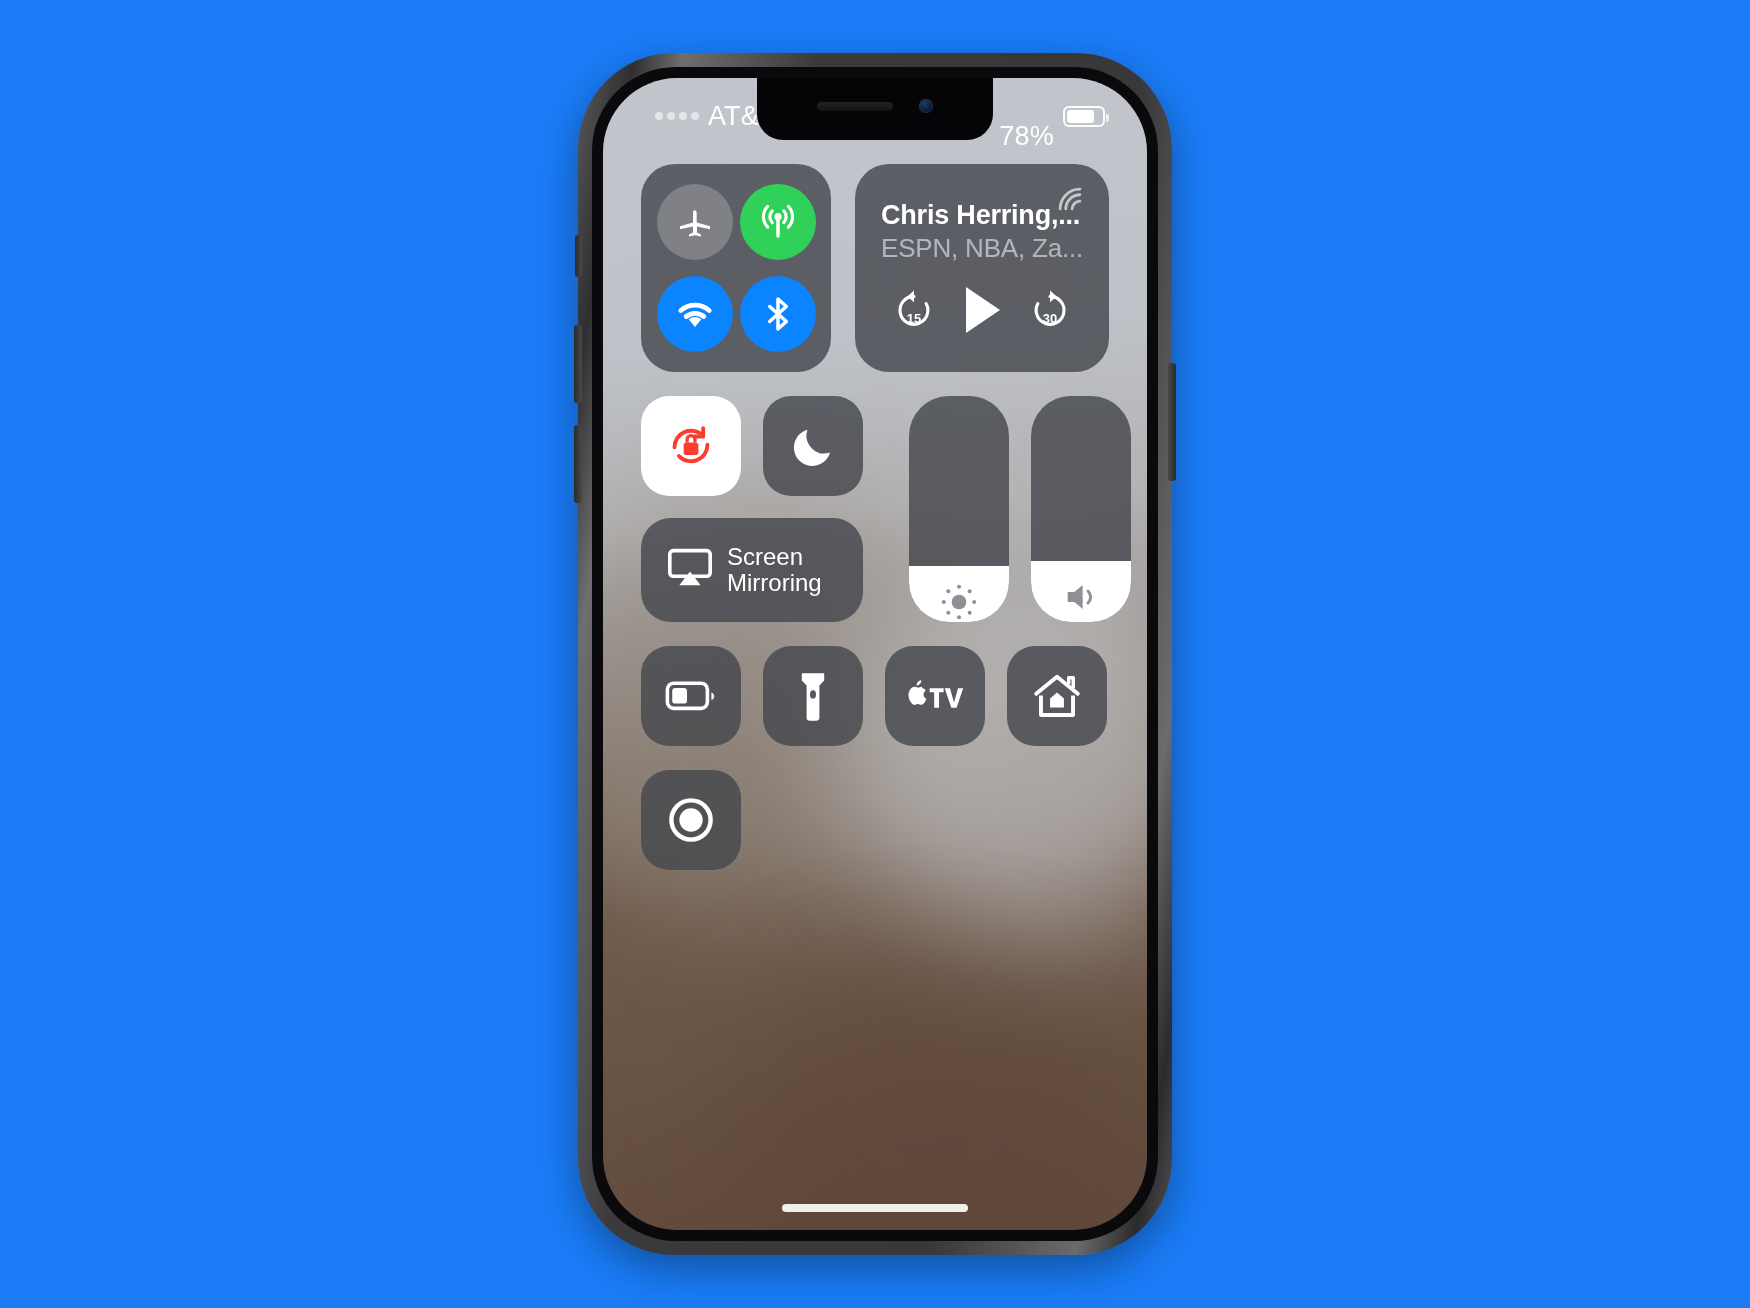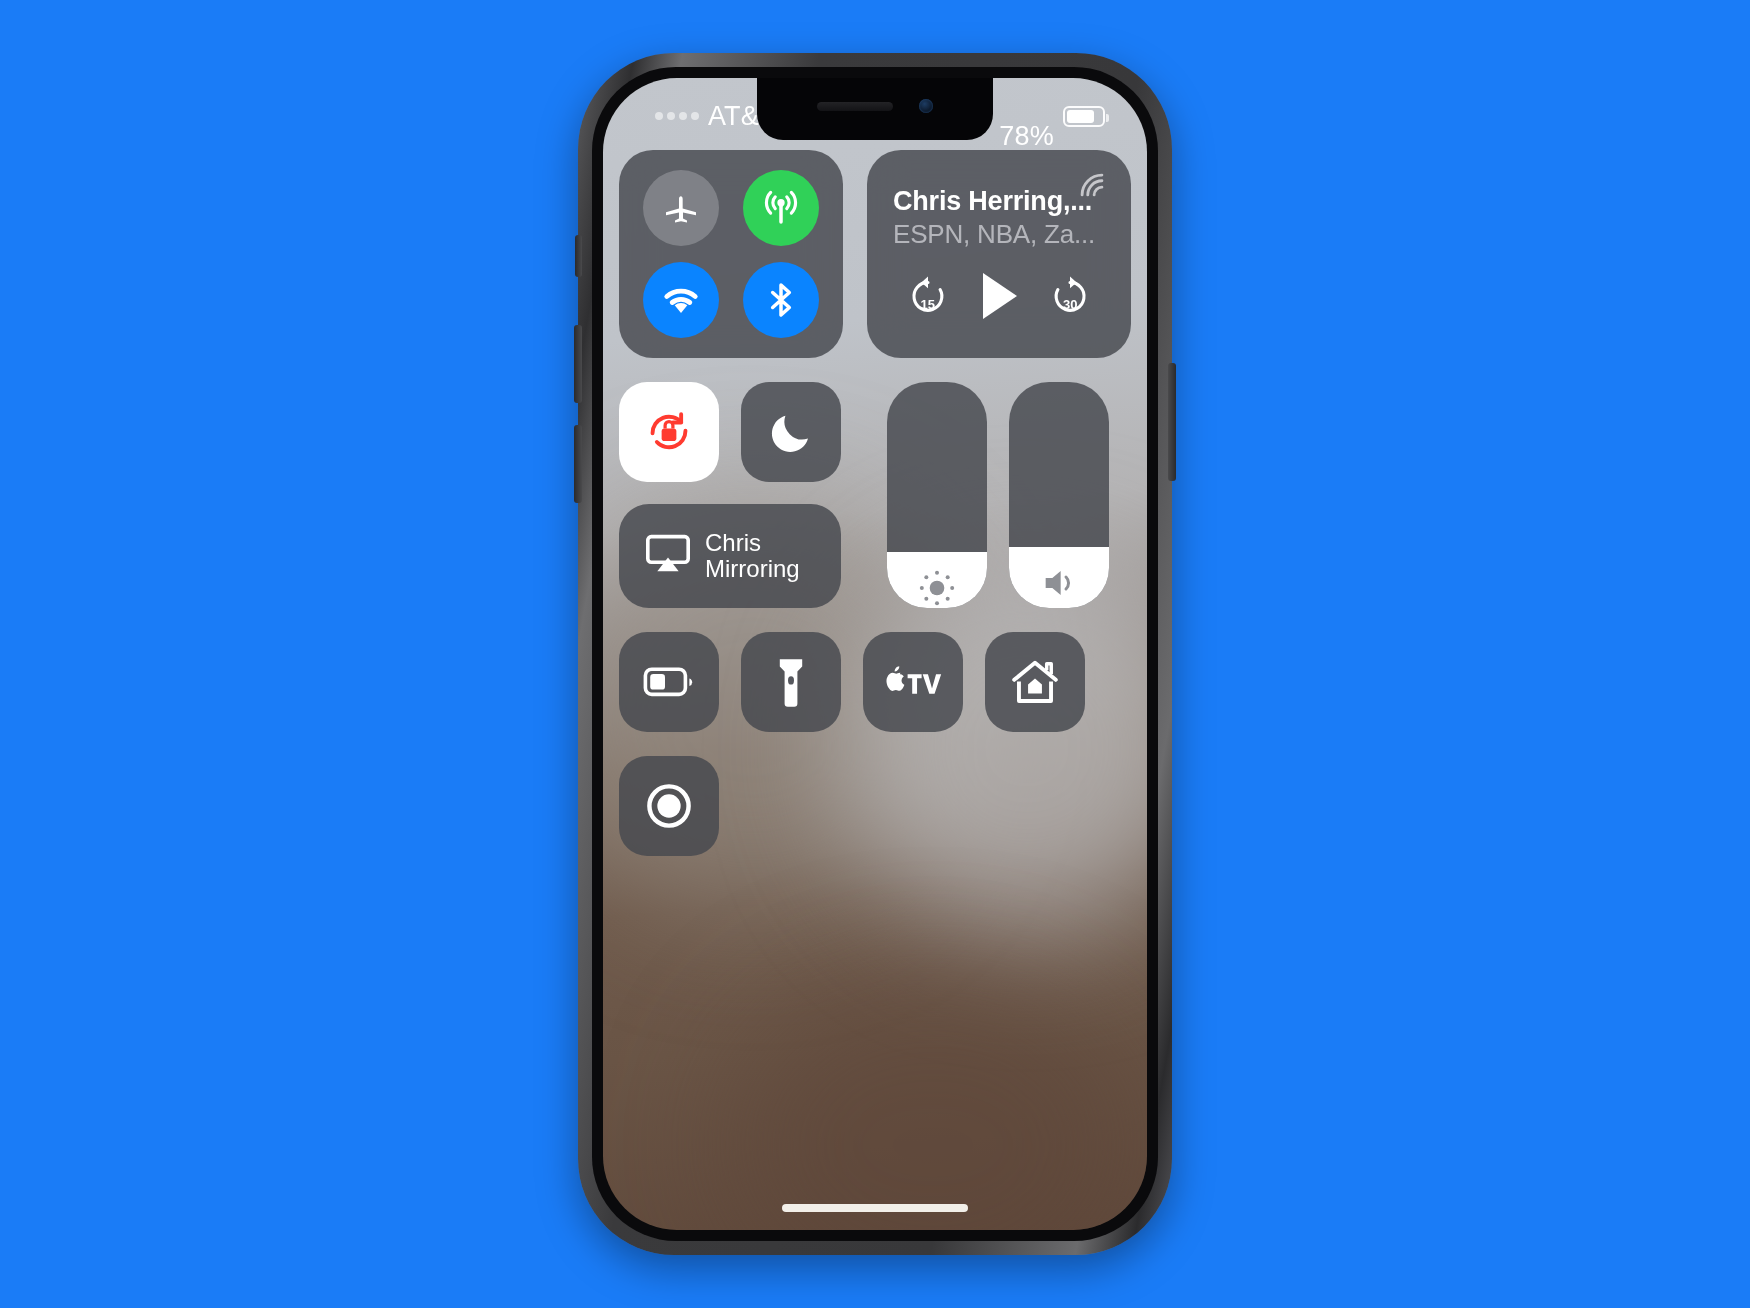--- a/index.html
+++ b/index.html
@@ -91,22 +91,22 @@
     padding: 2px;
   }
   #battery-shell::after {
     content: ""; position: absolute; right: -6px; top: 6px;
     width: 3px; height: 8px; border-radius: 0 2px 2px 0; background: rgba(255,255,255,.7);
   }
   #battery-fill { height: 100%; background: #fff; border-radius: 3px; }
 
   
   #control-center {
-    position: absolute; left: 0; right: 0; top: 72px;
-    padding: 0 16px; z-index: 20;
+    position: absolute; left: 0; right: 0; top: 86px;
+    padding: 0 38px; z-index: 20;
   }
   .cc-row { display: flex; gap: 24px; margin-bottom: 24px; }
 
   .cc-module {
     background: rgba(70,72,78,.82);
     border-radius: 34px;
     backdrop-filter: blur(18px);
   }
 
   
@@ -336,21 +336,21 @@
               </div>
             </div>
             <div id="screen-mirroring-tile">
               <span>
                 <svg width="46" height="40" viewBox="0 0 24 21">
                   <rect x="1.4" y="1.4" width="21.2" height="13.4" rx="1.8" stroke="#fff" stroke-width="1.9" fill="none"></rect>
                   <path d="M12 12.3l5.6 7.3H6.4z" fill="#fff"></path>
                 </svg>
               </span>
               <span id="screen-mirroring-label">
-                <span>Chris</span><br>
+                <span>Screen</span><br>
                 <span>Mirroring</span>
               </span>
             </div>
           </div>
 
           <div id="sliders-group">
             <div class="cc-slider">
               <div class="slider-fill" id="brightness-fill" style="height:25%">
                 <span class="slider-glyph">
                   <svg width="40" height="40" viewBox="0 0 24 24">

